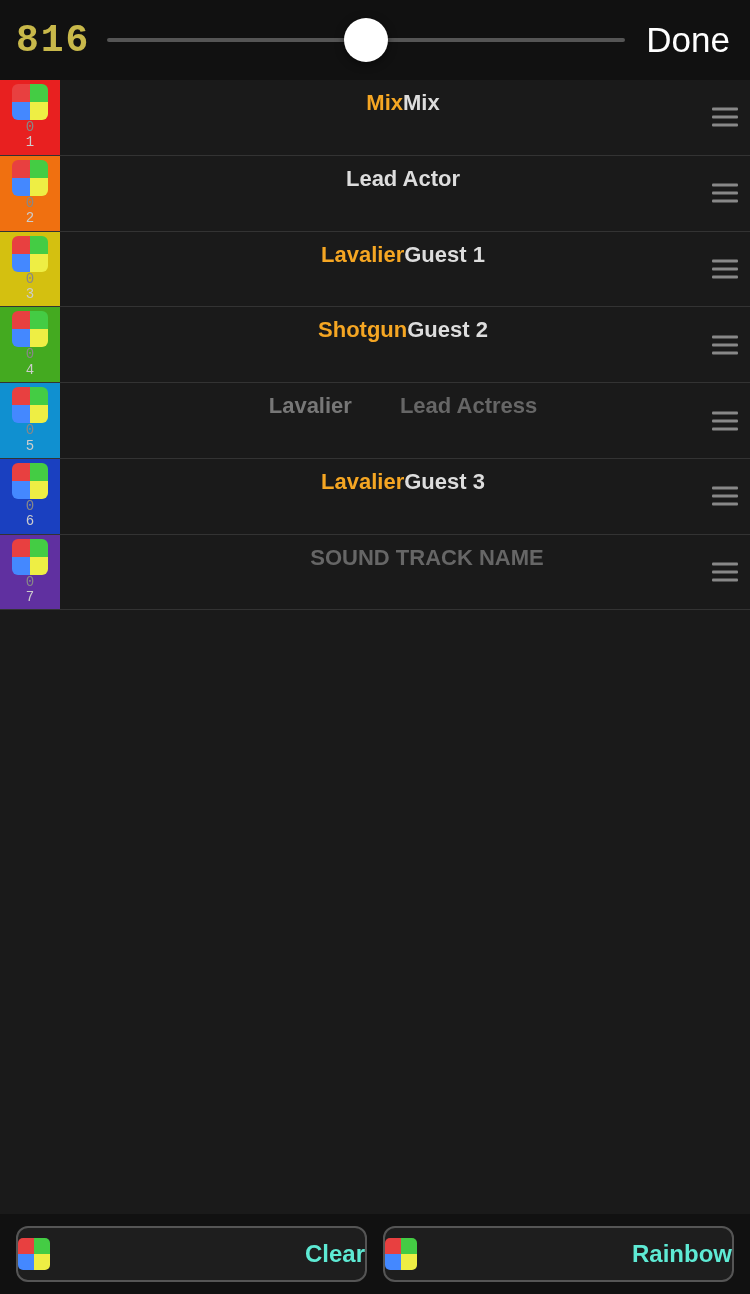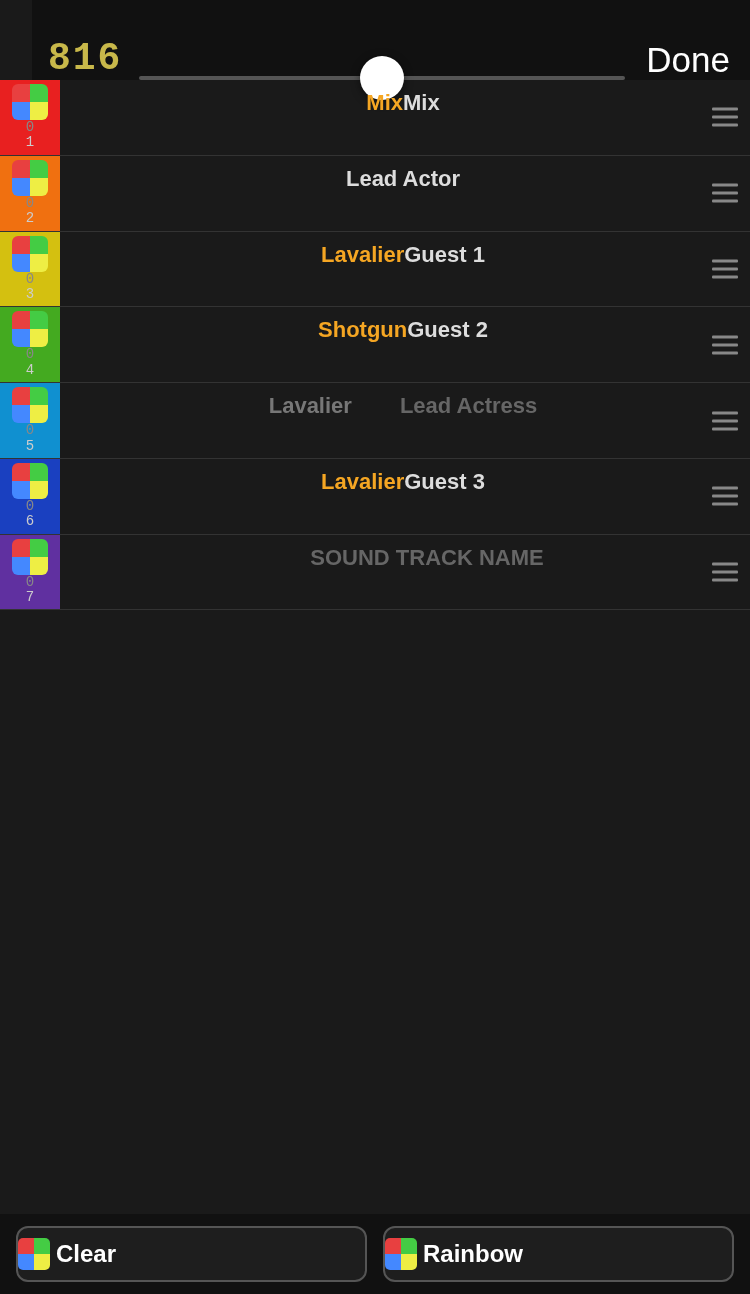--- a/index.html
+++ b/index.html
@@ -8,26 +8,25 @@
       height: 1294px;
       background: #1a1a1a;
       font-family: -apple-system, BlinkMacSystemFont, 'Helvetica Neue', sans-serif;
       overflow: hidden;
       color: white;
     }
 
     
     .header {
       display: flex;
-      align-items: flex-end;
+      align-items: center;
       background: #111;
       height: 80px;
       padding: 0 16px;
       gap: 9px;
-      margin-left: 32px;
     }
     .header-number {
       font-size: 38px;
       font-weight: bold;
       color: #c8b84a;
       font-family: 'Courier New', monospace;
       letter-spacing: 2px;
       min-width: 60px;
     }
     .slider-track {
@@ -174,24 +173,24 @@
     }
 
     .bottom-btn {
       flex: 1;
       height: 56px;
       background: #1e1e1e;
       border: 2px solid #555;
       border-radius: 12px;
       display: flex;
       align-items: center;
-      justify-content: flex-start;
+      justify-content: space-between;
       gap: 6px;
       cursor: pointer;
-      color: #ffffff;
+      color: #5eead4;
       font-size: 24px;
       font-weight: 600;
     }
 
     .mini-swatch {
       width: 32px;
       height: 32px;
       border-radius: 5px;
       overflow: hidden;
       display: grid;

